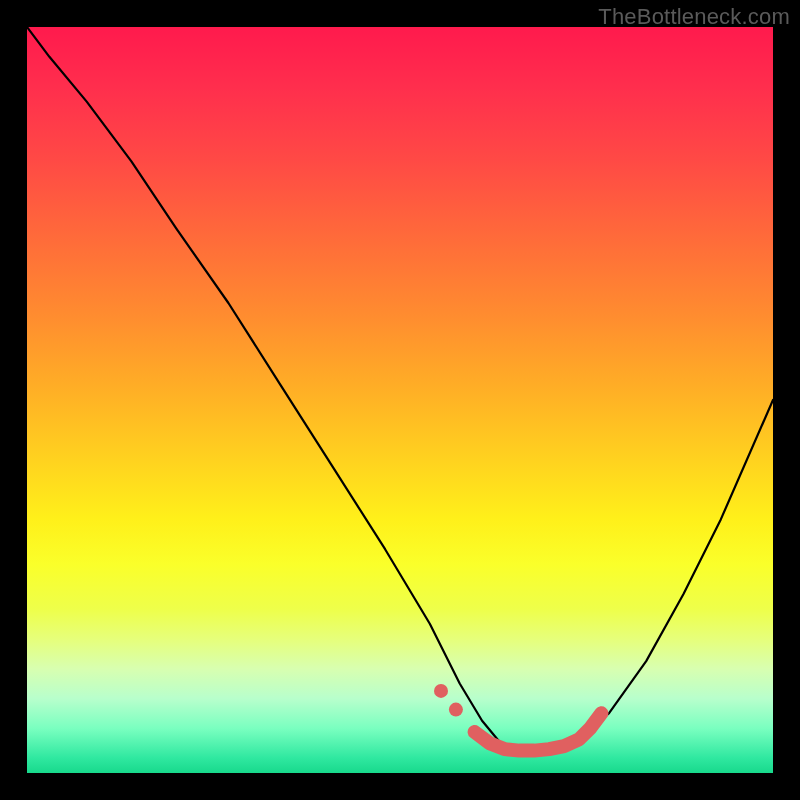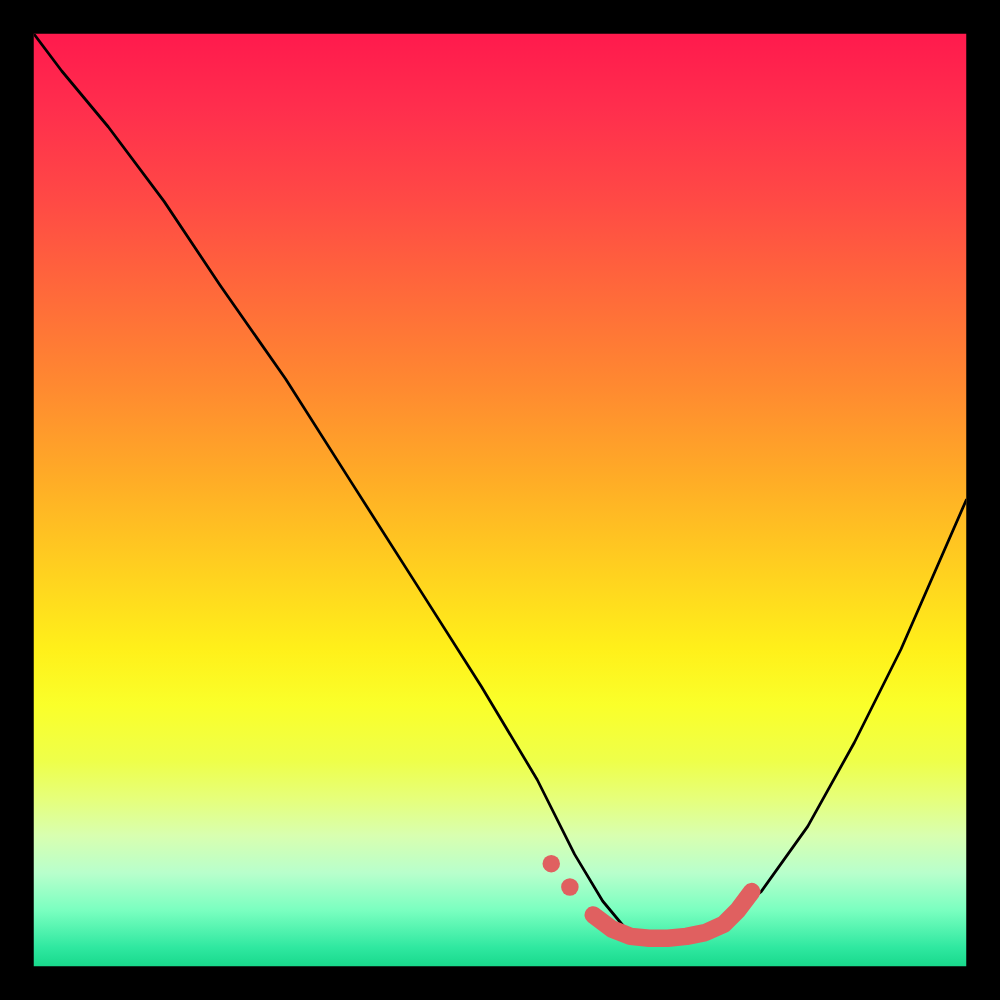--- a/index.html
+++ b/index.html
@@ -70,14 +70,15 @@
           <path d="M0.0 0.0 L22.4 29.8 L59.7 74.6 L104.4 134.3 L149.2 201.4 L201.4 276.0 L253.6 358.1 L305.9 440.1 L358.1 522.2 L402.8 596.8 L432.7 656.5 L455.1 693.8 L473.7 716.2 L492.4 723.6 L514.7 723.6 L544.6 716.2 L581.9 686.3 L619.2 634.1 L656.5 567.0 L693.8 492.4 L746.0 373.0" fill="none" stroke="#000000" stroke-width="2.2" stroke-linecap="round" stroke-linejoin="round"></path>
         </g>
       <g id="highlight-group">
           <path d="M447.6 705.0 L462.5 716.2 L477.4 722.1 L492.4 723.6 L507.3 723.6 L522.2 722.1 L537.1 719.1 L552.0 712.4 L563.2 701.2 L574.4 686.3" fill="none" stroke="#e06060" stroke-width="14" stroke-linecap="round" stroke-linejoin="round"></path>
           <circle cx="414.0" cy="663.9" r="7" fill="#e06060"></circle>
           <circle cx="428.9" cy="682.6" r="7" fill="#e06060"></circle>
         </g>
     </svg>
   </div>
 
+  <div class="watermark">TheBottleneck.com</div>
 
 </div>
 
 </body></html>

